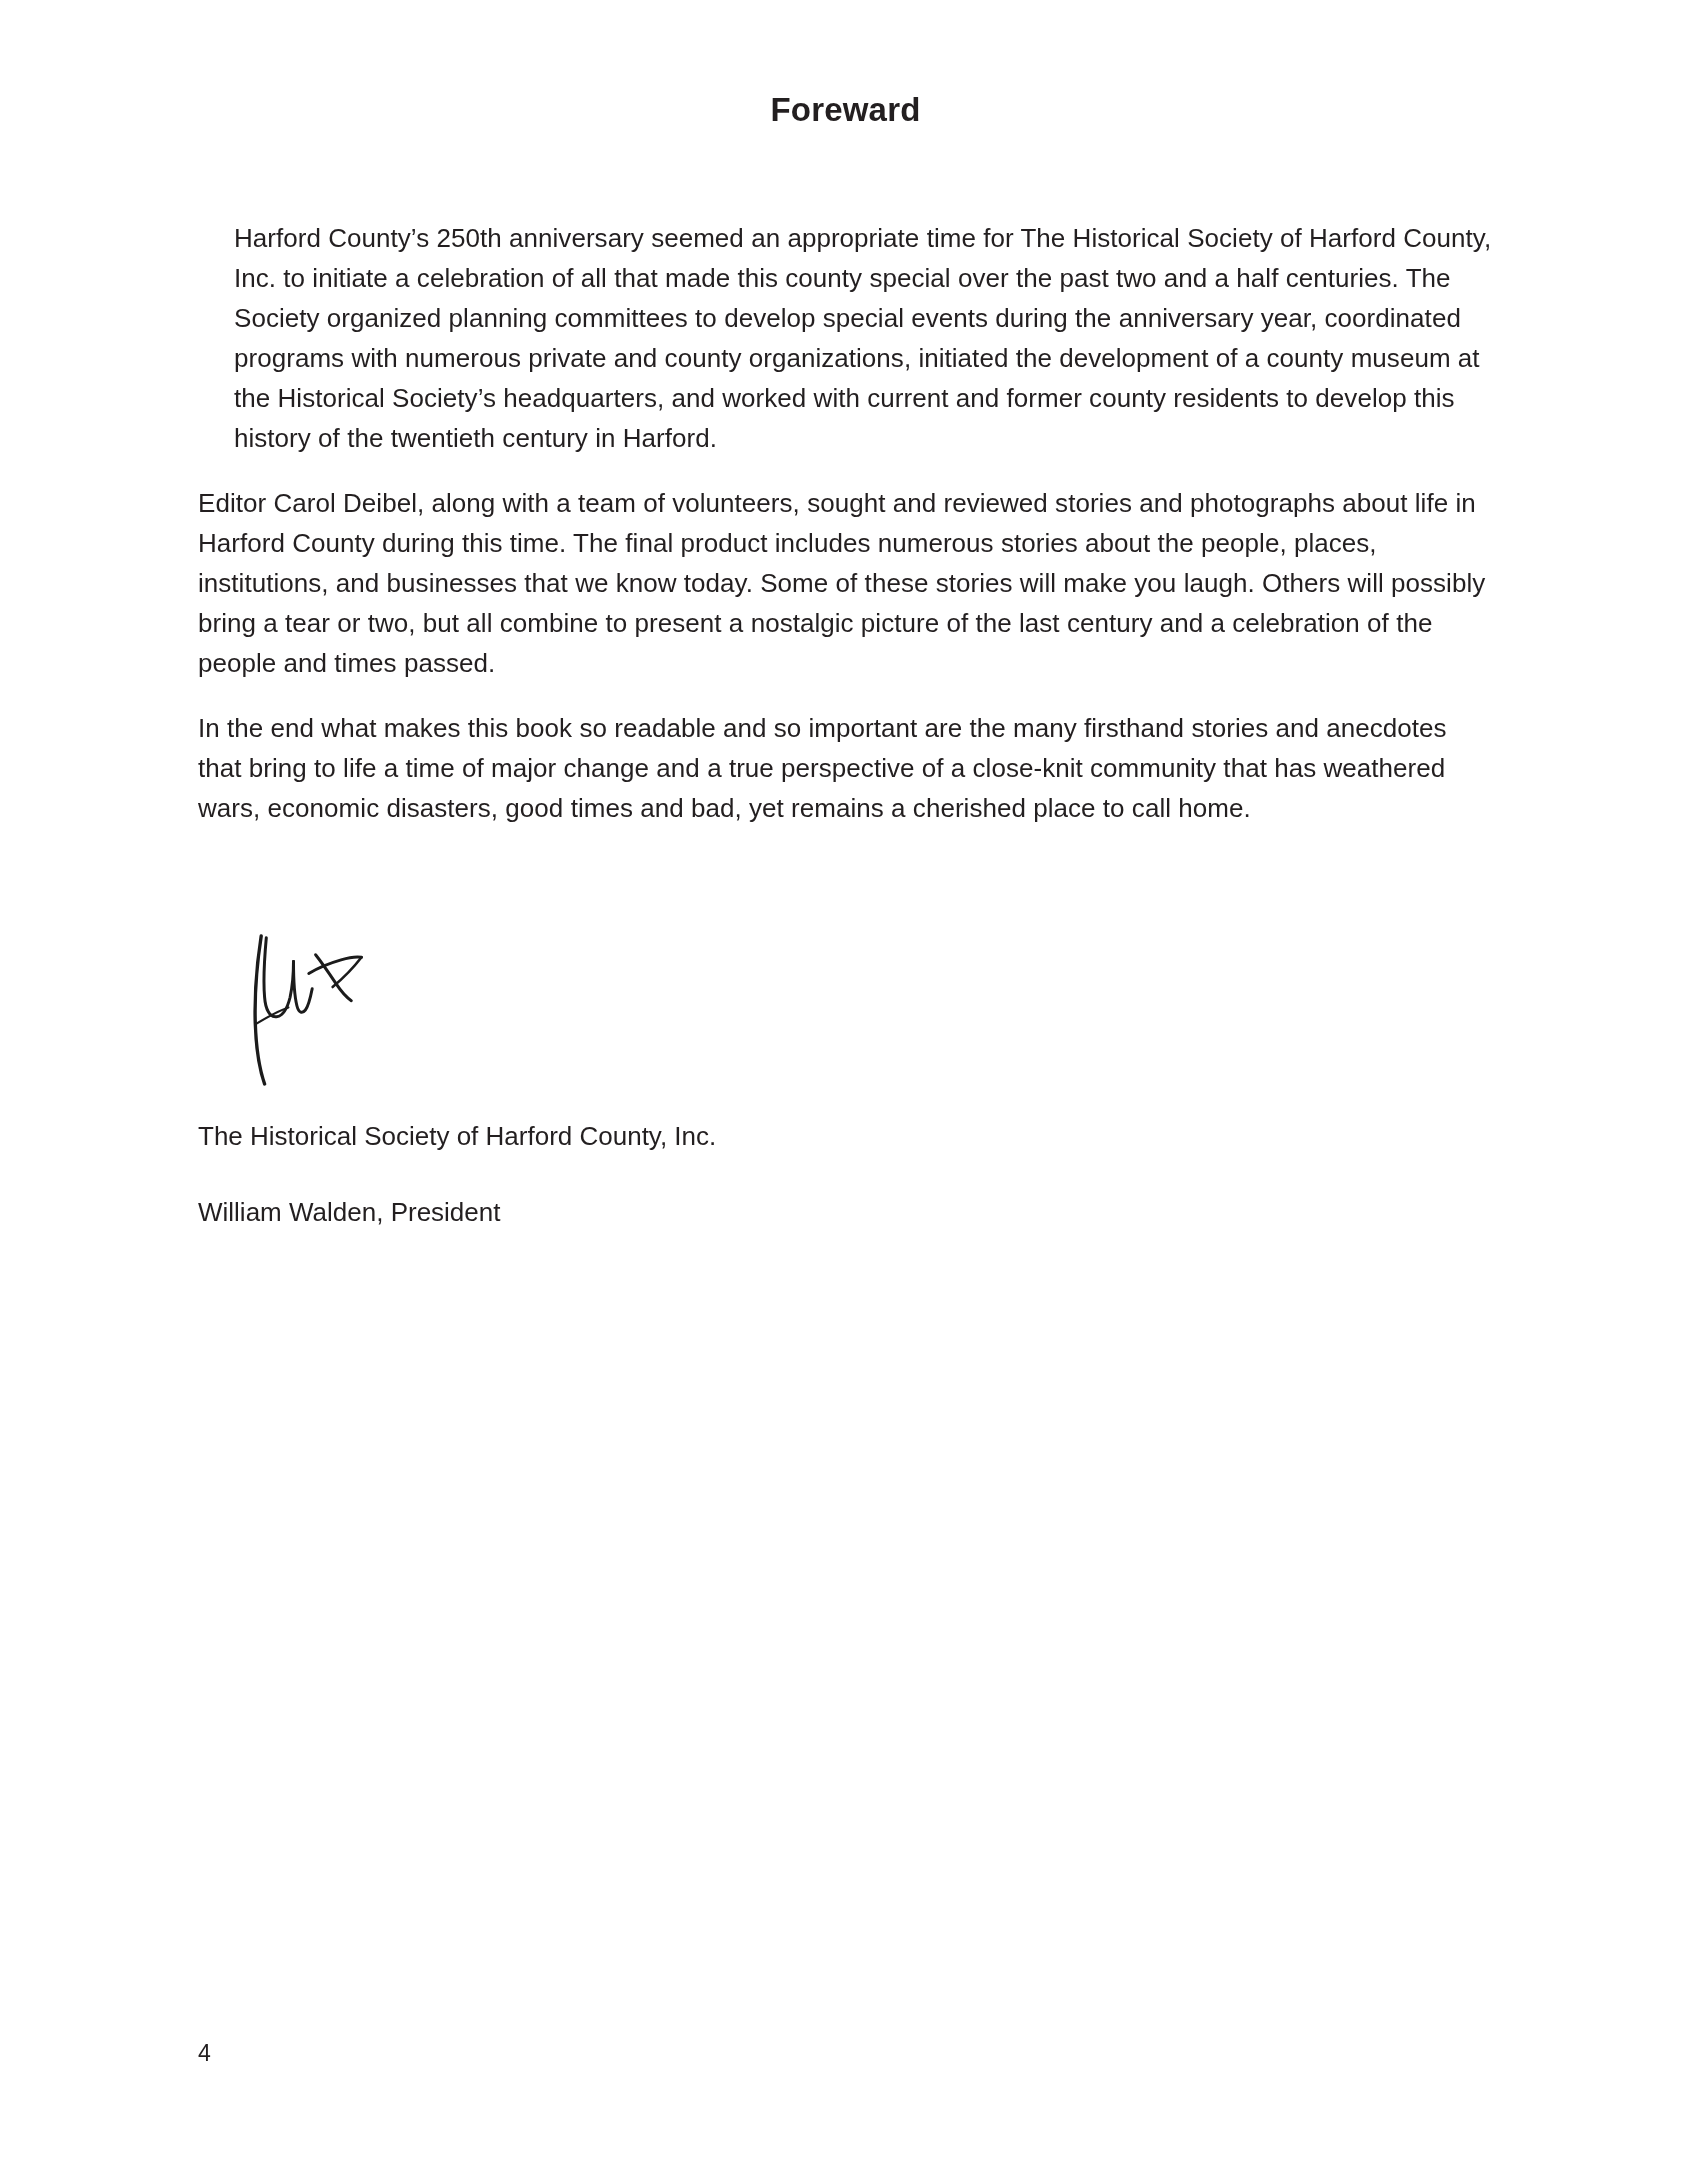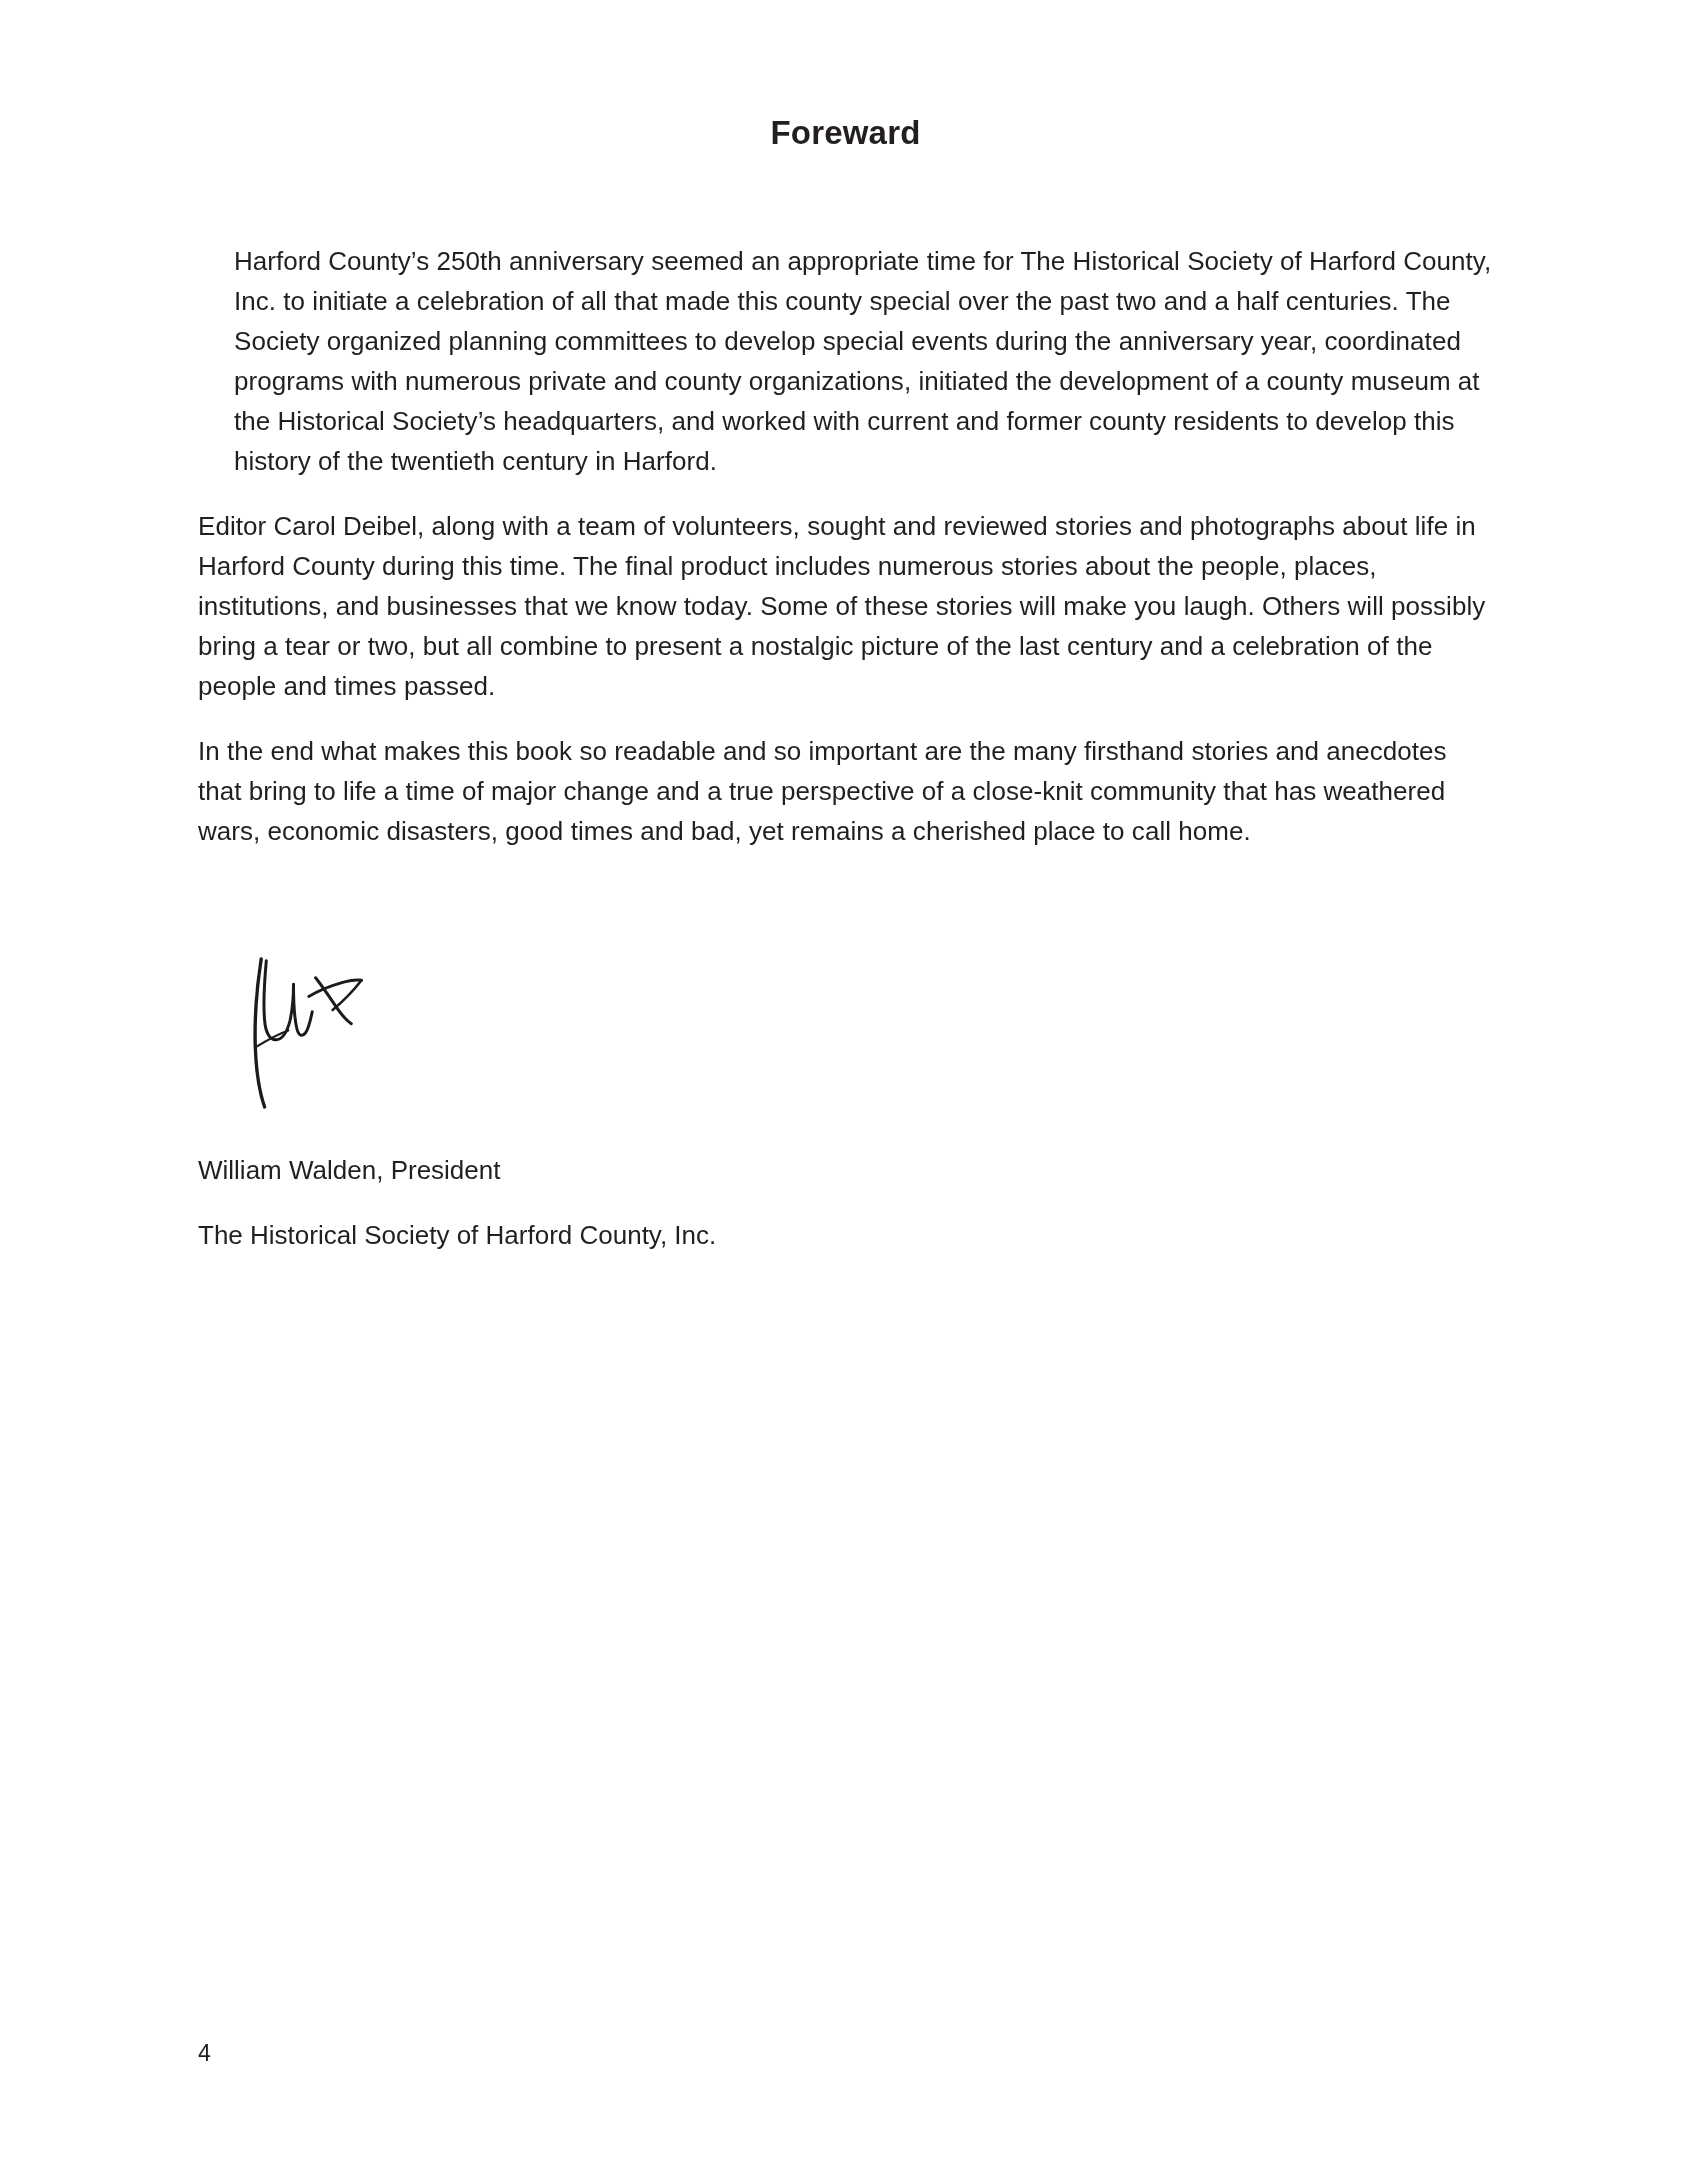--- a/index.html
+++ b/index.html
@@ -24,21 +24,21 @@
     left: 198px;
     top: 0;
     width: 1295px;
   }
   .doc-title {
     text-align: center;
     font-size: 33px;
     font-weight: bold;
     color: #231f20;
     margin: 0;
-    padding-top: 114px;
+    padding-top: 91px;
     letter-spacing: 0.2px;
   }
   .body-para {
     font-size: 26px;
     line-height: 40px;
     color: #231f20;
     margin: 0;
     text-align: left;
     letter-spacing: 0.04px;
   }
@@ -96,23 +96,23 @@
             <path d="M70 38 C70 58, 71 78, 74 90 C76 98, 80 100, 84 95 C88 90, 90 80, 92 70" stroke-width="3.5"></path>
             <path d="M88 52 C98 46, 112 40, 126 36 C136 33, 144 32, 150 33" stroke-width="3.5"></path>
             <path d="M96 30 C104 40, 112 52, 120 64 C126 73, 132 80, 138 84" stroke-width="3.5"></path>
             <path d="M150 33 C140 46, 128 58, 116 68" stroke-width="3"></path>
             <path d="M25 112 C38 104, 52 96, 64 92" stroke-width="2.5"></path>
           </g>
         </svg>
       </span>
     </div>
 
+    <p class="sign-line sign-gap">The Historical Society of Harford County, Inc.</p>
+
     <p class="sign-line sig-first">William Walden, President</p>
-
-    <p class="sign-line sign-gap">The Historical Society of Harford County, Inc.</p>
 
 
   </div>
 
   <div class="page-number">4</div>
 
 </div>
 
 
 </body></html>

